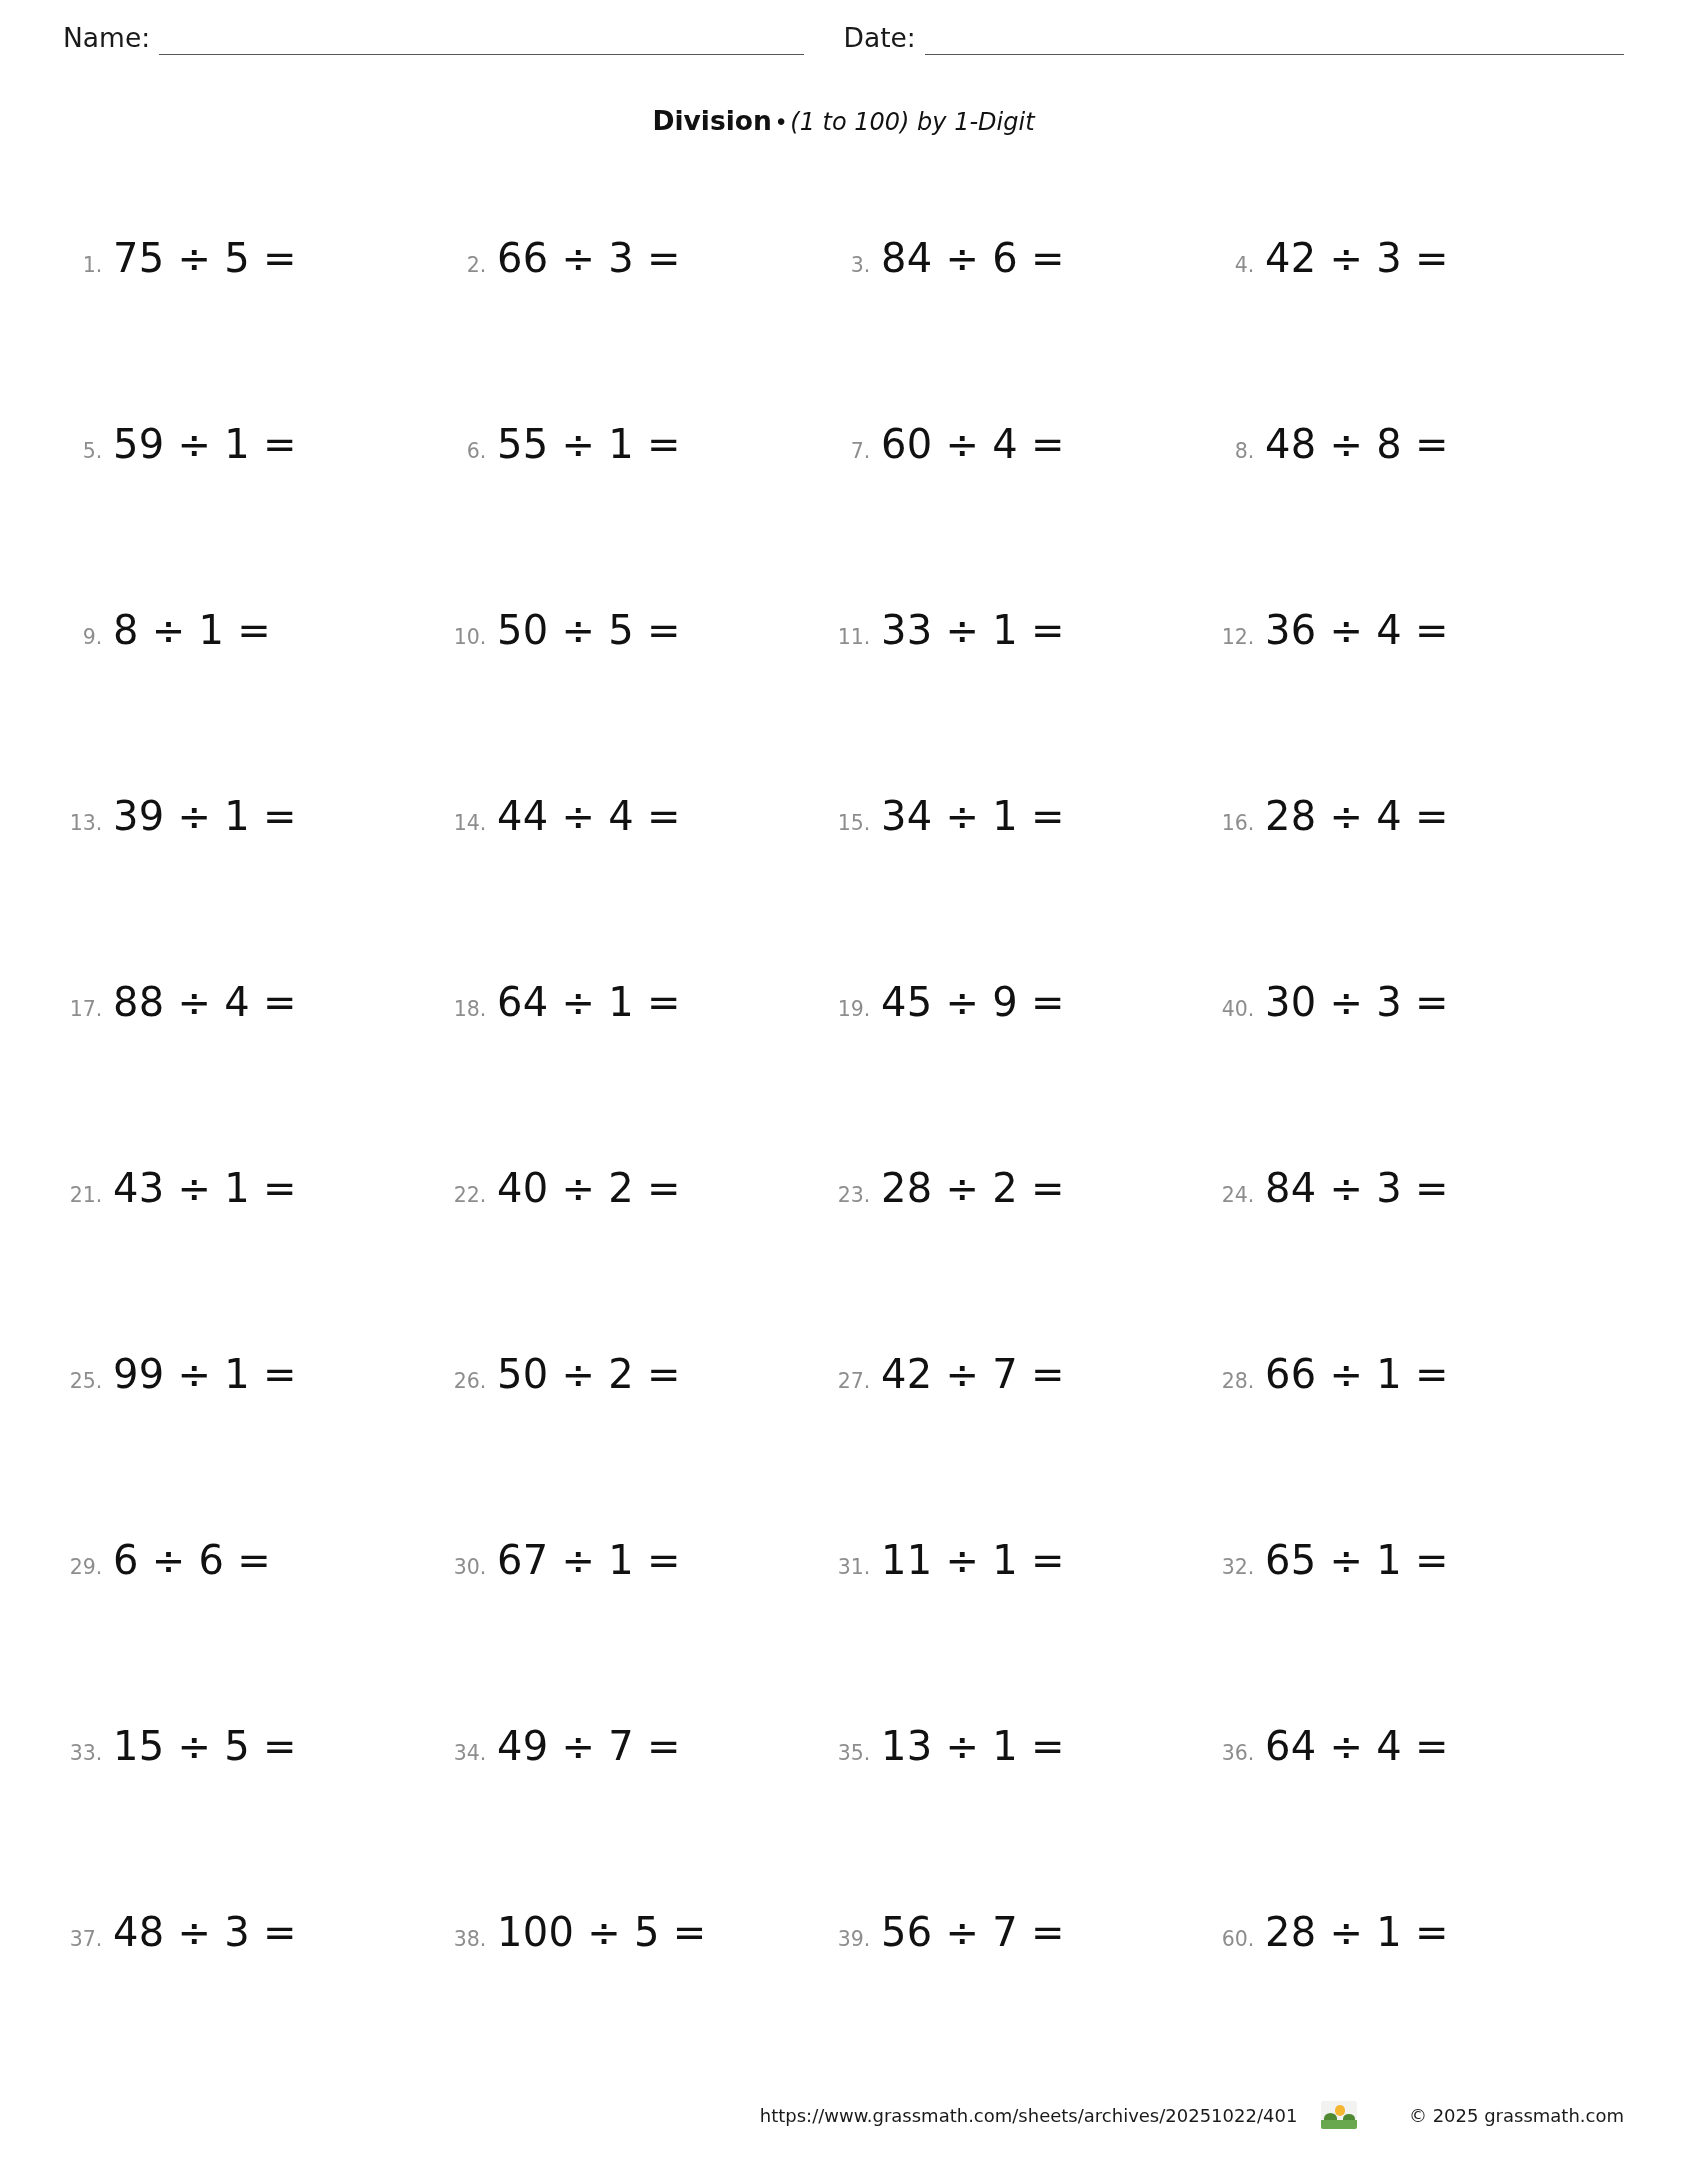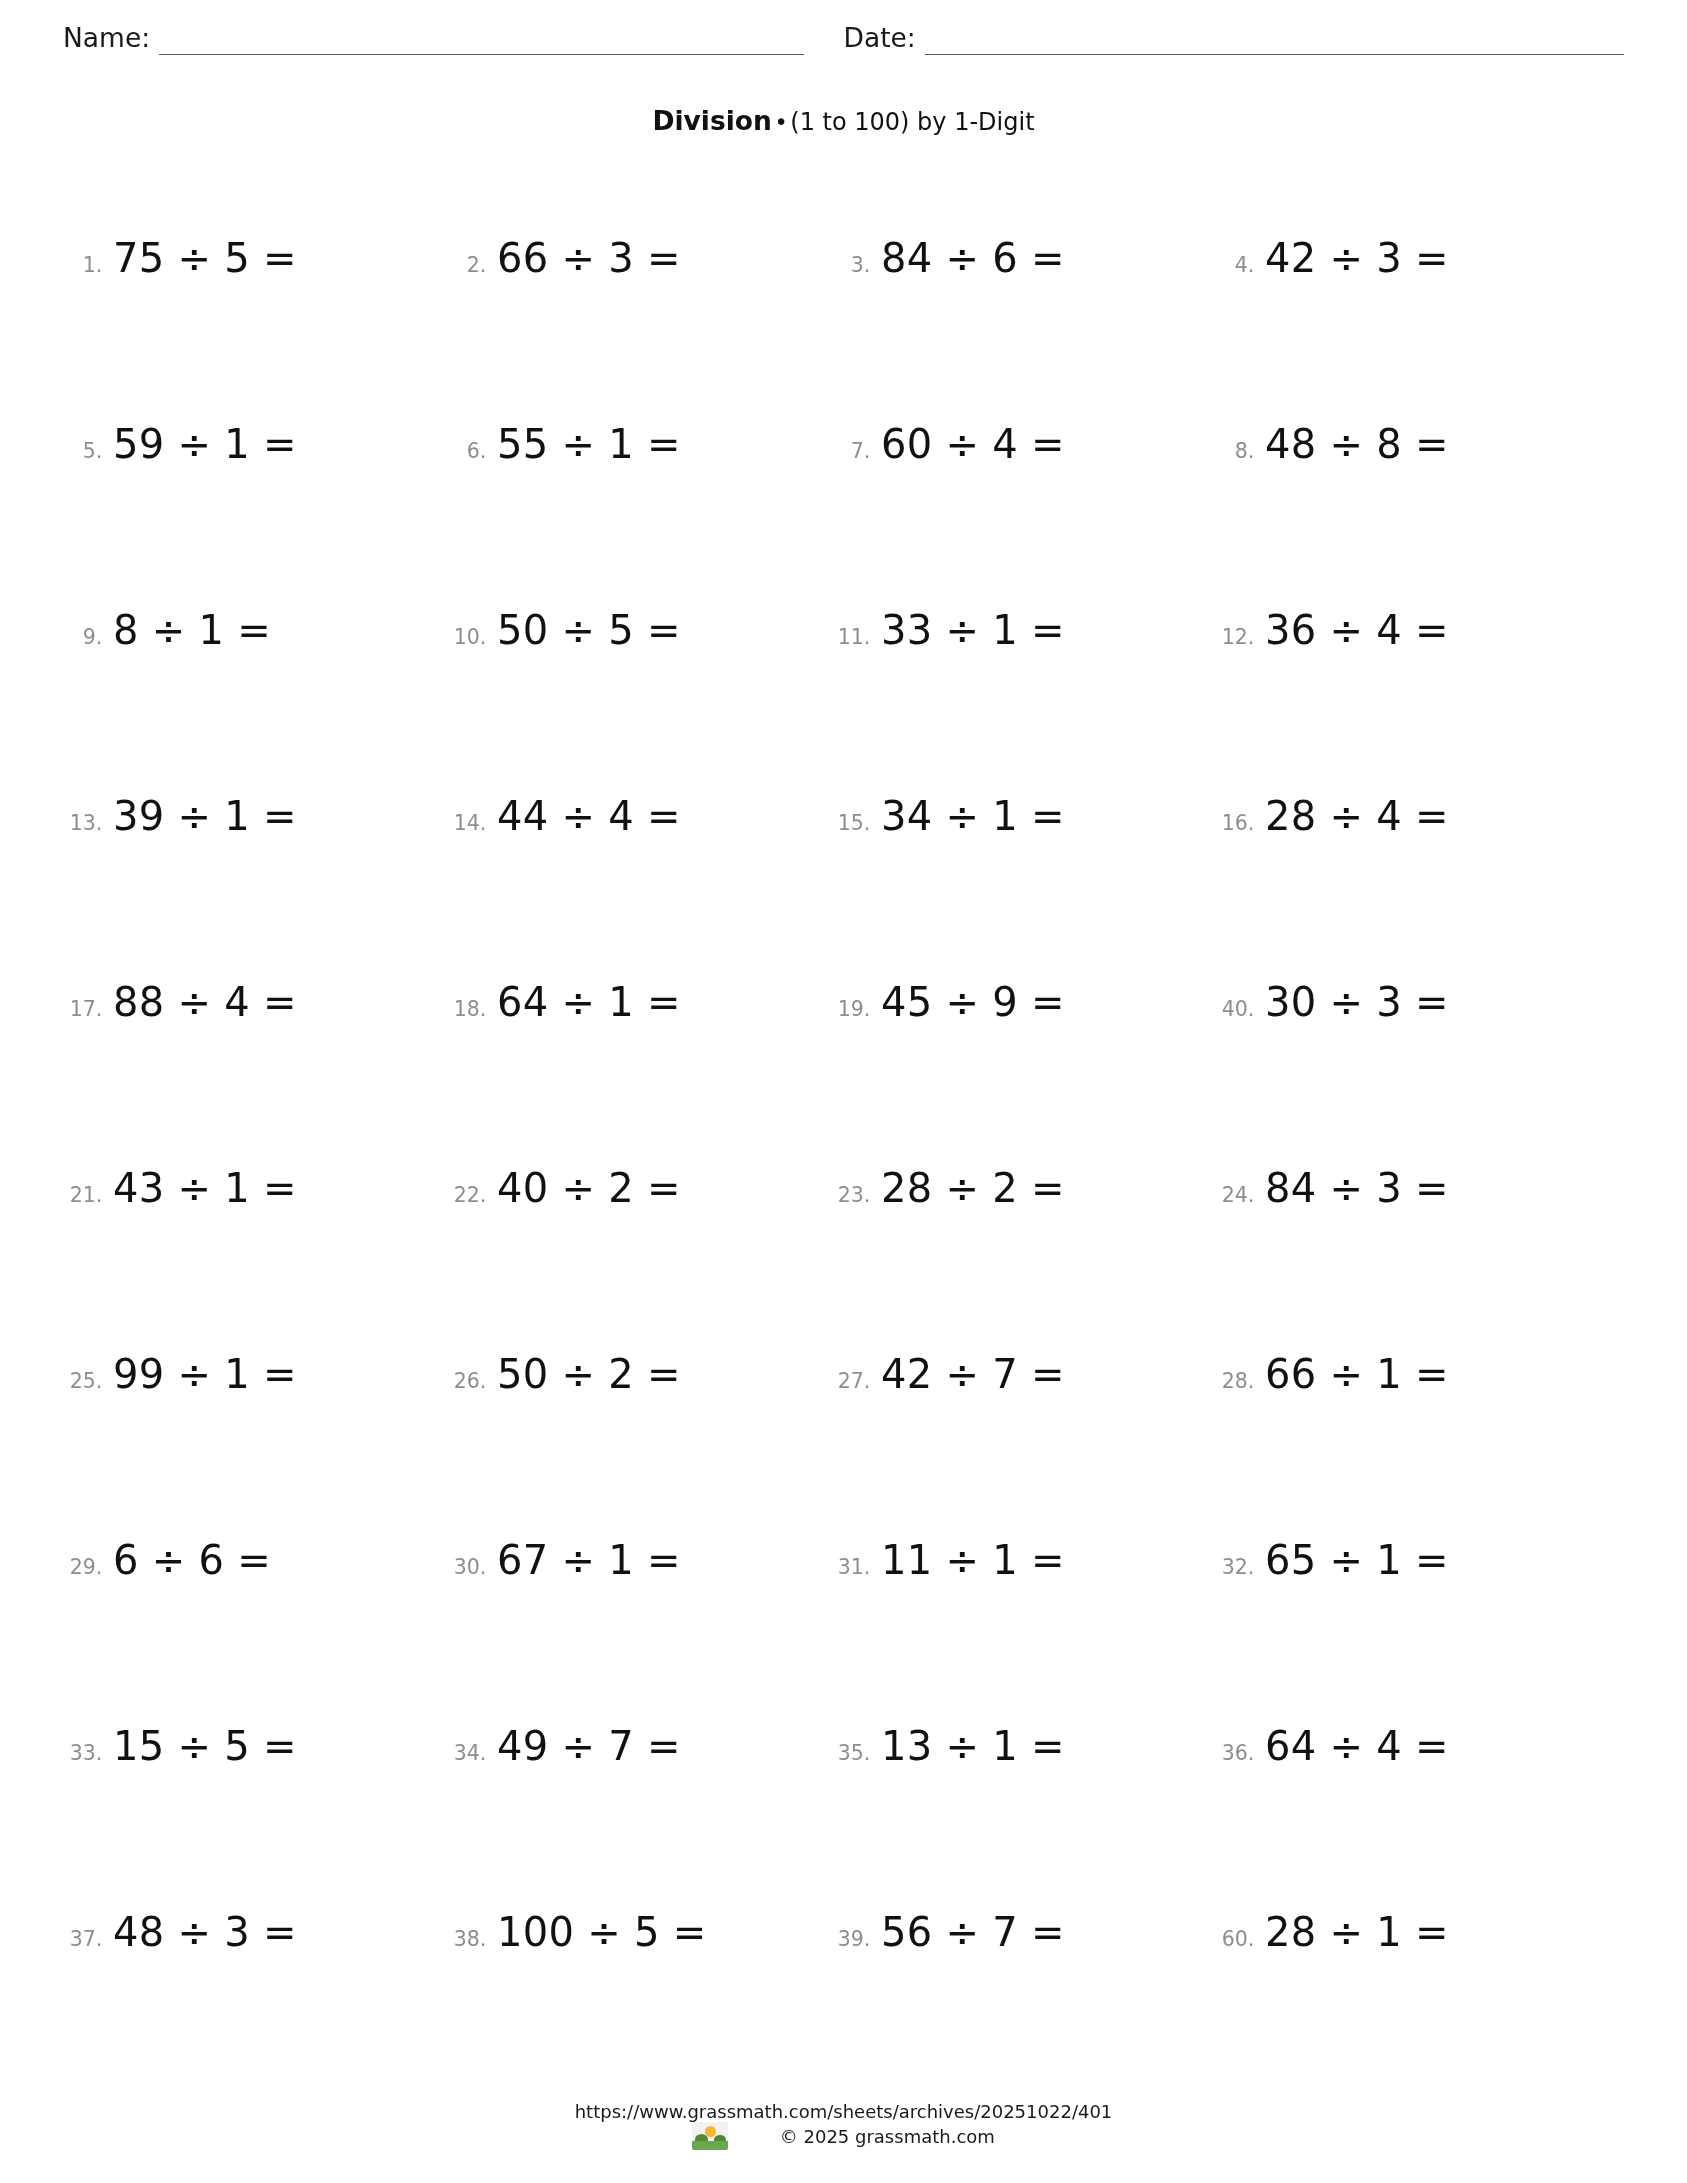--- a/index.html
+++ b/index.html
@@ -72,20 +72,21 @@
     color: #111111;
   }
   .title-sep {
     font-size: 22.5px;
     color: #111111;
     padding: 0 2.6px;
   }
   .title-sub {
     font-size: 24px;
     color: #111111;
+    font-style: italic;
   }
 
   
   .grid {
     position: absolute;
     left: 53px;
     top: 235px;
     width: 1535px;
     display: grid;
     grid-template-columns: repeat(4, 384px);
@@ -114,23 +115,23 @@
     letter-spacing: 0.3px;
   }
 
   
   .footer {
     position: absolute;
     left: 63px;
     top: 2101px;
     width: 1561px;
     display: flex;
-    flex-direction: column;
     align-items: center;
-    justify-content: space-between;
+    justify-content: flex-end;
+    gap: 24px;
   }
   .footer-url {
     font-size: 18px;
     color: #1a1a1a;
   }
   .footer-right {
     display: flex;
     flex-direction: row;
     align-items: center;
     gap: 10.6px;

